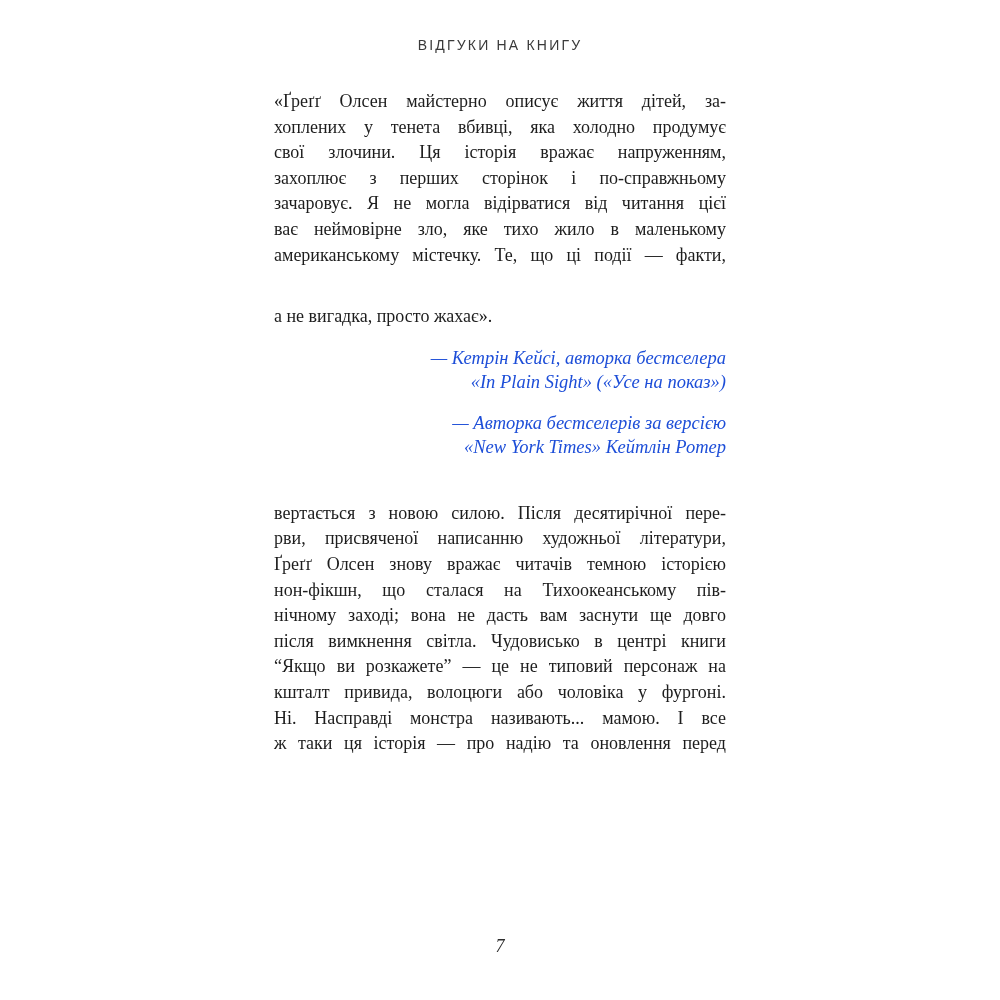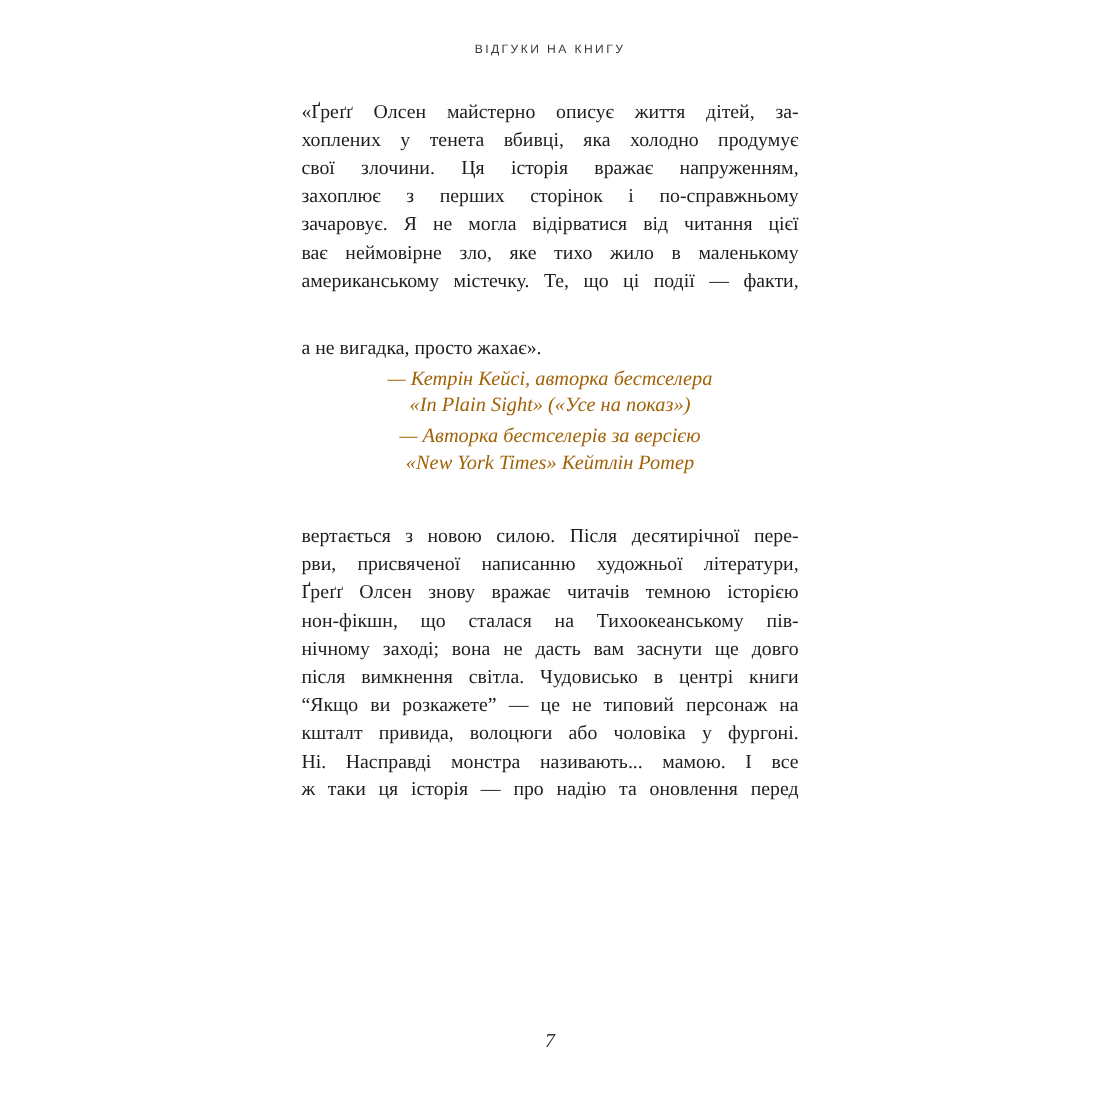--- a/index.html
+++ b/index.html
@@ -15,21 +15,21 @@
     overflow: hidden;
     font-family: "Liberation Serif", "DejaVu Serif", serif;
   }
   .content {
     width: 452px;
     margin: 0 auto;
     padding-top: 38px;
   }
   .page-header {
     font-family: "Liberation Sans", "DejaVu Sans", sans-serif;
-    font-size: 11px;
+    font-size: 14px;
     line-height: 15px;
     font-weight: 500;
     letter-spacing: 2.2px;
     text-align: center;
     color: #3a3a3a;
   }
   .para {
     font-size: 18px;
     line-height: 25.6px;
     color: #1d1d1d;
@@ -40,26 +40,26 @@
   .bl {
     text-align: justify;
     text-align-last: justify;
     white-space: nowrap;
   }
   .bl.last {
     text-align-last: left;
     margin-top: 36px;
   }
   .attr {
-    margin-top: 3px;
+    margin-top: 16px;
     font-size: 18.5px;
     line-height: 24.5px;
     font-style: italic;
-    text-align: center;
-    color: #a16207;
+    text-align: right;
+    color: #1d4ed8;
   }
   .page-number {
     position: absolute;
     top: 936px;
     left: 0;
     width: 100%;
     text-align: center;
     font-style: italic;
     font-size: 18px;
     color: #2e2e2e;

